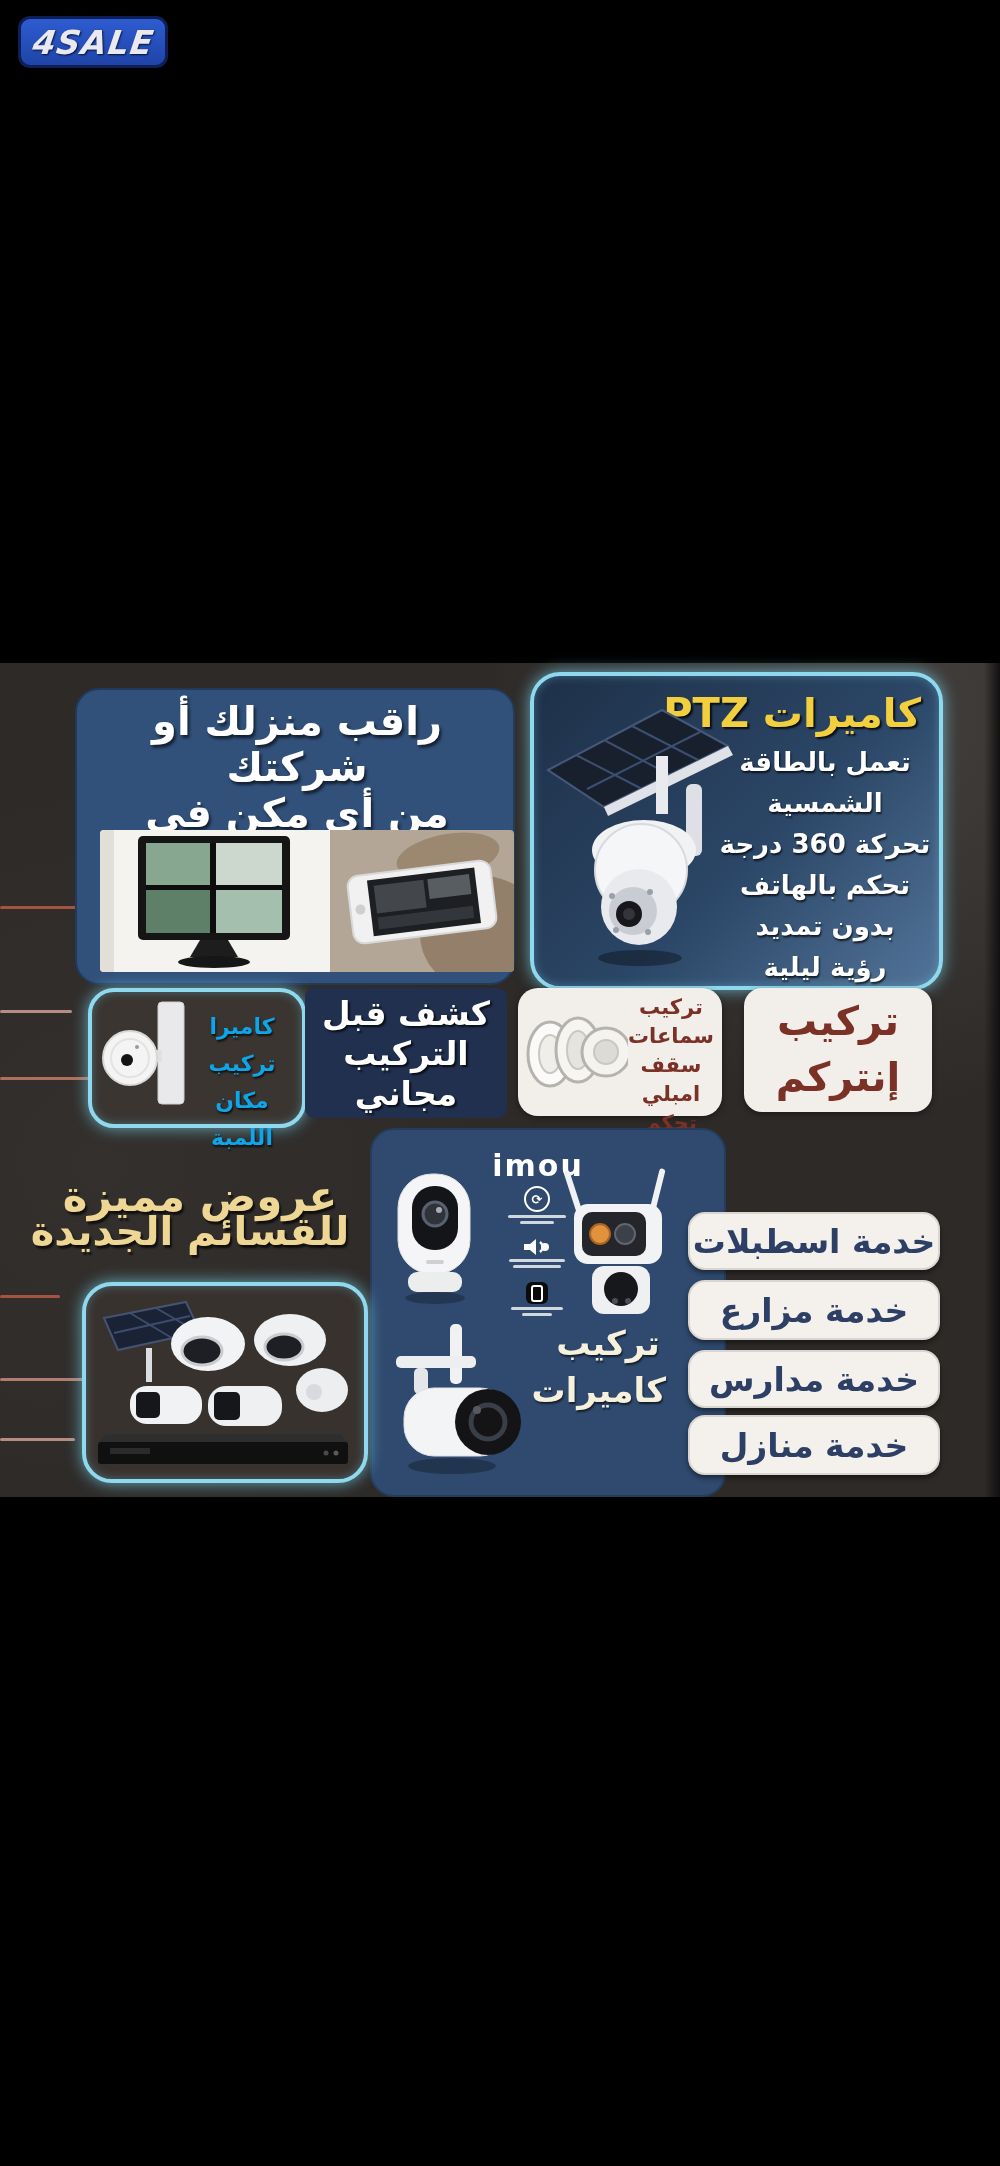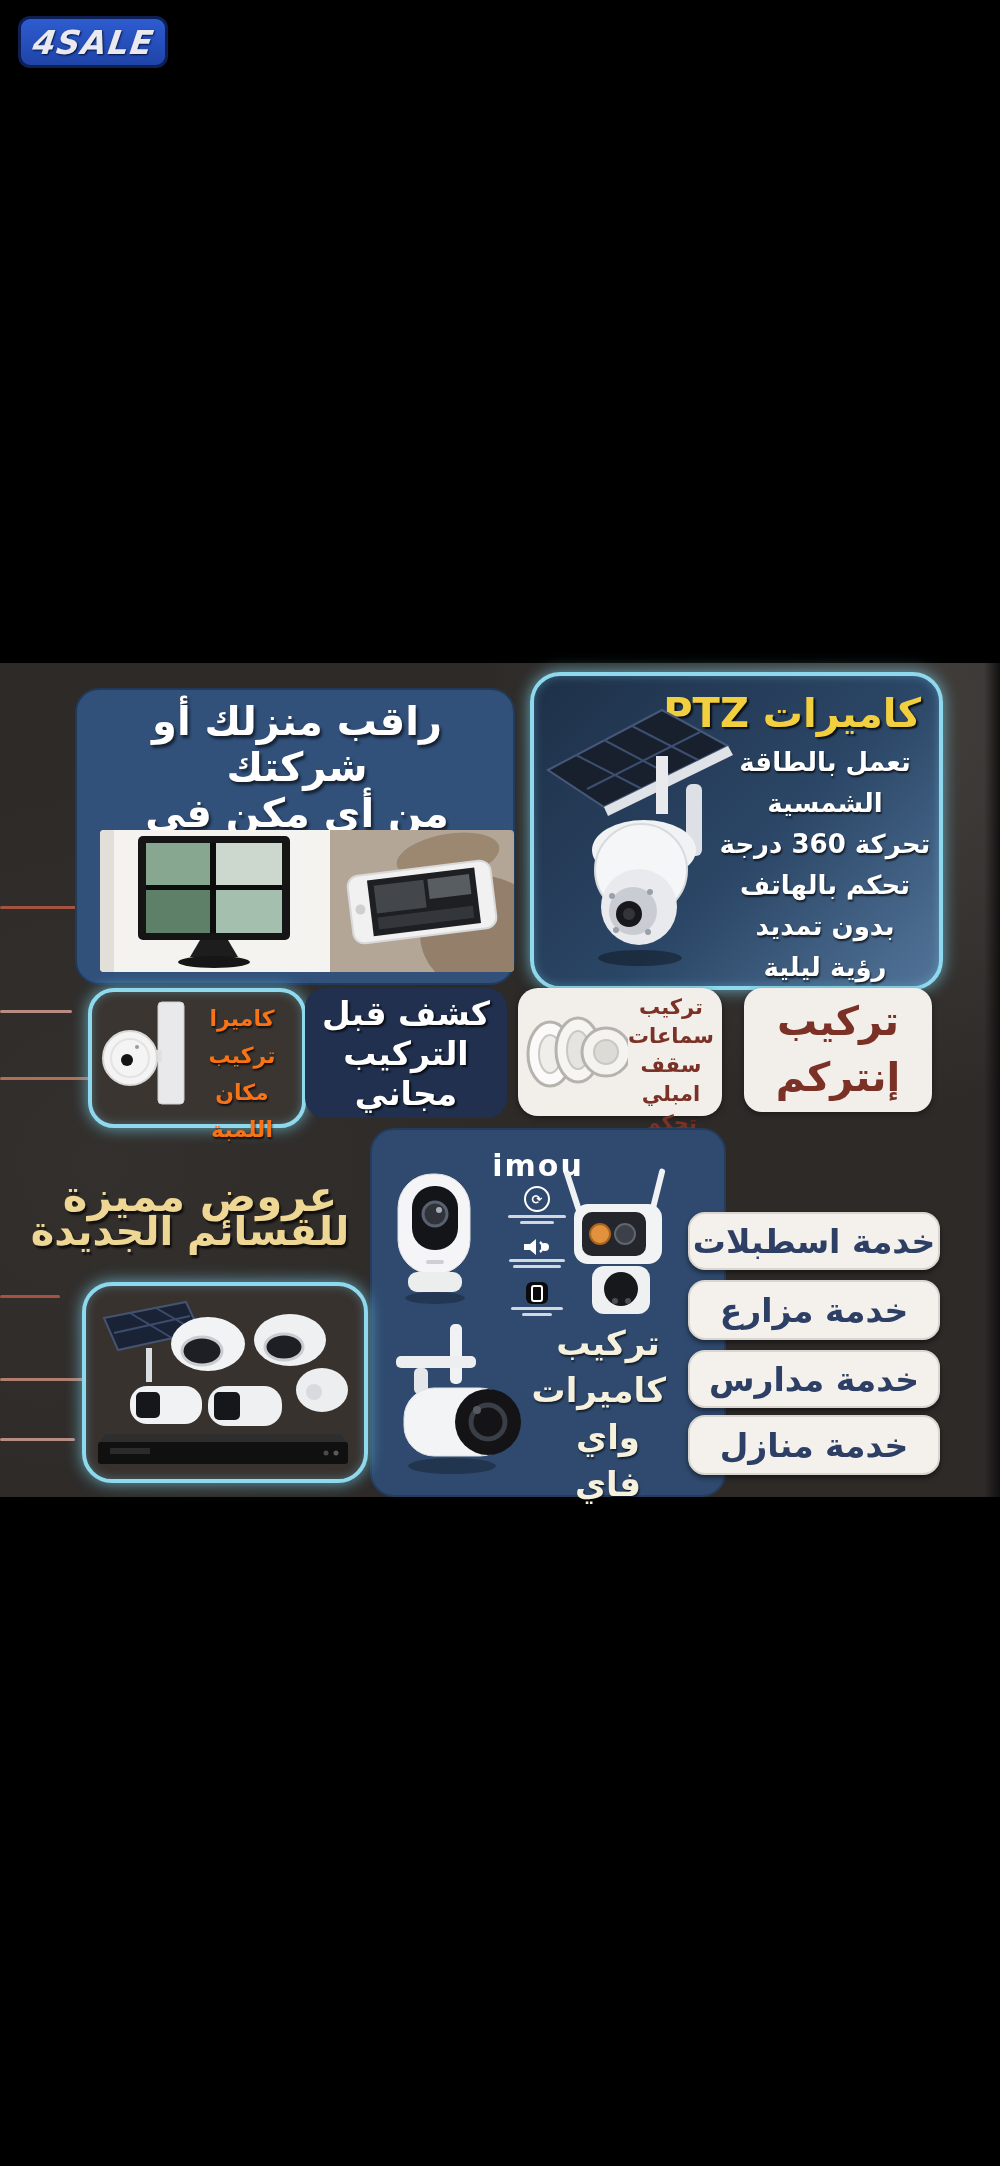--- a/index.html
+++ b/index.html
@@ -24,21 +24,21 @@
              border-radius:24px;box-sizing:border-box;}
   .glow{border:4px solid #8fd9ee;box-shadow:0 0 16px rgba(120,212,238,.75), inset 0 0 10px rgba(120,212,238,.35);}
   .headline{color:#fff;font-weight:bold;text-align:center;direction:rtl;
             text-shadow:2px 3px 3px rgba(0,0,0,.6);line-height:46px;}
   .headline .l12{font-size:40px;display:block;}
   .headline .l3{font-size:31px;display:block;line-height:42px;}
   .ptz-title{direction:rtl;text-align:center;color:#f2cf3e;font-weight:bold;font-size:40px;
              text-shadow:2px 2px 2px rgba(0,0,0,.8);white-space:nowrap;}
   .ptz-feats{direction:rtl;text-align:center;color:#fff;font-weight:bold;font-size:26px;line-height:41px;
              text-shadow:1px 2px 2px rgba(0,0,0,.7);}
-  .darknavy{background:#20304e;border-radius:20px;}
+  .darknavy{background:#20304e;border-radius:9px;}
   .whitecard{background:#f2efeb;border-radius:20px;box-shadow:0 2px 6px rgba(0,0,0,.4);}
   .maroon{color:#7b3126;}
   .ctext{direction:rtl;text-align:center;font-weight:bold;}
   .offers{direction:rtl;text-align:center;color:#eed794;font-weight:bold;
           text-shadow:2px 3px 2px rgba(0,0,0,.65);}
   .pill{left:688px;width:252px;background:#f4f1ec;border:2px solid #dad6cf;border-radius:17px;
         box-sizing:border-box;display:flex;align-items:center;justify-content:center;
         box-shadow:0 3px 5px rgba(0,0,0,.45);}
   .pill span{direction:rtl;font-weight:bold;font-size:33px;color:#2e3f66;}
   .imou-brand{color:#fff;font-weight:bold;font-size:30px;letter-spacing:2px;text-align:center;}
@@ -142,21 +142,21 @@
 
     <div class="abs glow" style="left:88px;top:325px;width:210px;height:132px;border-radius:26px;background:#3a3531;">
       <svg class="abs" style="left:8px;top:8px;" width="96" height="112" viewBox="0 0 96 112">
         <rect x="58" y="2" width="26" height="102" rx="4" fill="#e9e9eb" stroke="#cfcfcf"></rect>
         <rect x="46" y="50" width="16" height="12" fill="#e0e0e0"></rect>
         <circle cx="30" cy="58" r="27" fill="#f4f4f4" stroke="#d8d8d6" stroke-width="2"></circle>
         <circle cx="30" cy="58" r="19" fill="none" stroke="#e3e3e1" stroke-width="2"></circle>
         <circle cx="27" cy="60" r="6" fill="#141414"></circle>
         <circle cx="37" cy="47" r="2" fill="#9a9a9a"></circle>
       </svg>
-      <div class="abs ctext" style="right:10px;top:8px;width:100px;color:#f97316;font-size:22px;line-height:37px;text-shadow:1px 2px 2px rgba(0,0,0,.7);">
+      <div class="abs ctext" style="right:10px;top:16px;width:100px;color:#0ea5e9;font-size:22px;line-height:37px;text-shadow:1px 2px 2px rgba(0,0,0,.7);">
         <div>كاميرا</div>
         <div>تركيب مكان</div>
         <div>اللمبة</div>
       </div>
     </div>
 
     <div class="abs darknavy" style="left:305px;top:325px;width:202px;height:130px;">
       <div class="ctext" style="padding-top:6px;color:#fff;font-size:33px;line-height:40px;text-shadow:2px 2px 2px rgba(0,0,0,.7);">
         <div>كشف قبل</div>
         <div>التركيب</div>
@@ -233,21 +233,20 @@
         <circle cx="63" cy="66" r="10" fill="#3c4048" stroke="#60656e" stroke-width="2"></circle>
         <rect x="30" y="98" width="58" height="48" rx="12" fill="#eff0f2"></rect>
         <circle cx="59" cy="121" r="17" fill="#17181c"></circle>
         <circle cx="53" cy="133" r="3" fill="#4a4e55"></circle>
           <circle cx="66" cy="133" r="3" fill="#4a4e55"></circle>
       </svg>
 
       <div class="abs wifi-text" style="left:178px;top:190px;width:116px;">
         <div>تركيب</div>
         <div>كاميرات</div>
-        <div>واي فاي</div>
       </div>
 
       <svg class="abs" style="left:8px;top:192px;" width="156" height="172" viewBox="0 0 156 172">
         <rect x="70" y="2" width="12" height="60" rx="5" fill="#f0f1f3"></rect>
         <rect x="16" y="34" width="80" height="12" rx="5" fill="#eceef0"></rect>
         <rect x="34" y="46" width="14" height="26" rx="5" fill="#e4e6e9"></rect>
         <rect x="24" y="66" width="106" height="68" rx="30" fill="#f3f4f6" stroke="#dfe1e4"></rect>
         <circle cx="108" cy="100" r="33" fill="#141417"></circle>
         <circle cx="108" cy="100" r="17" fill="none" stroke="#3a3e46" stroke-width="5"></circle>
         <circle cx="97" cy="88" r="4" fill="#555a62"></circle>

